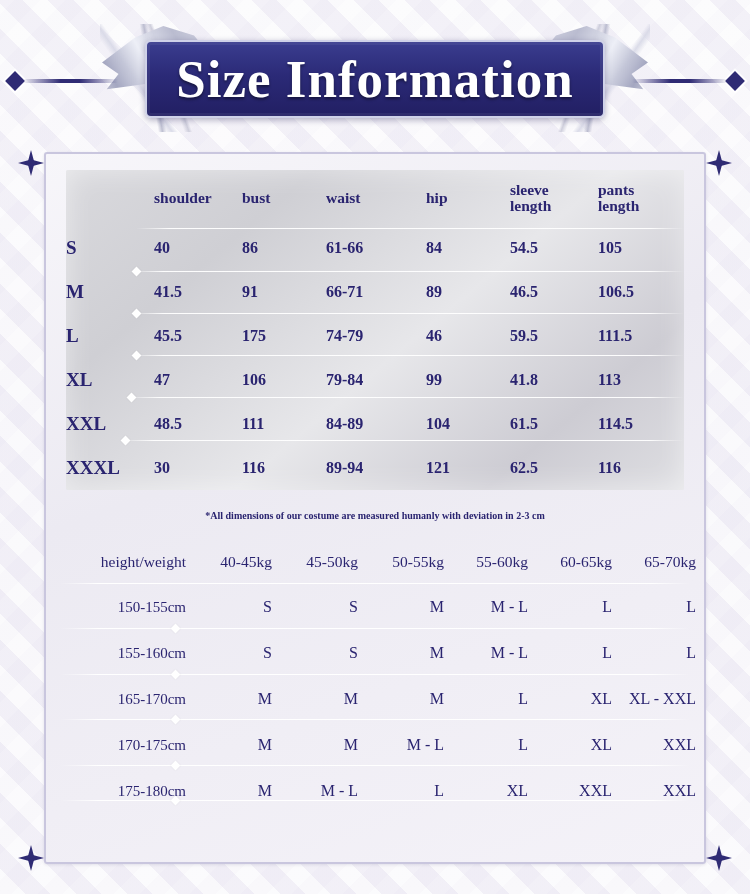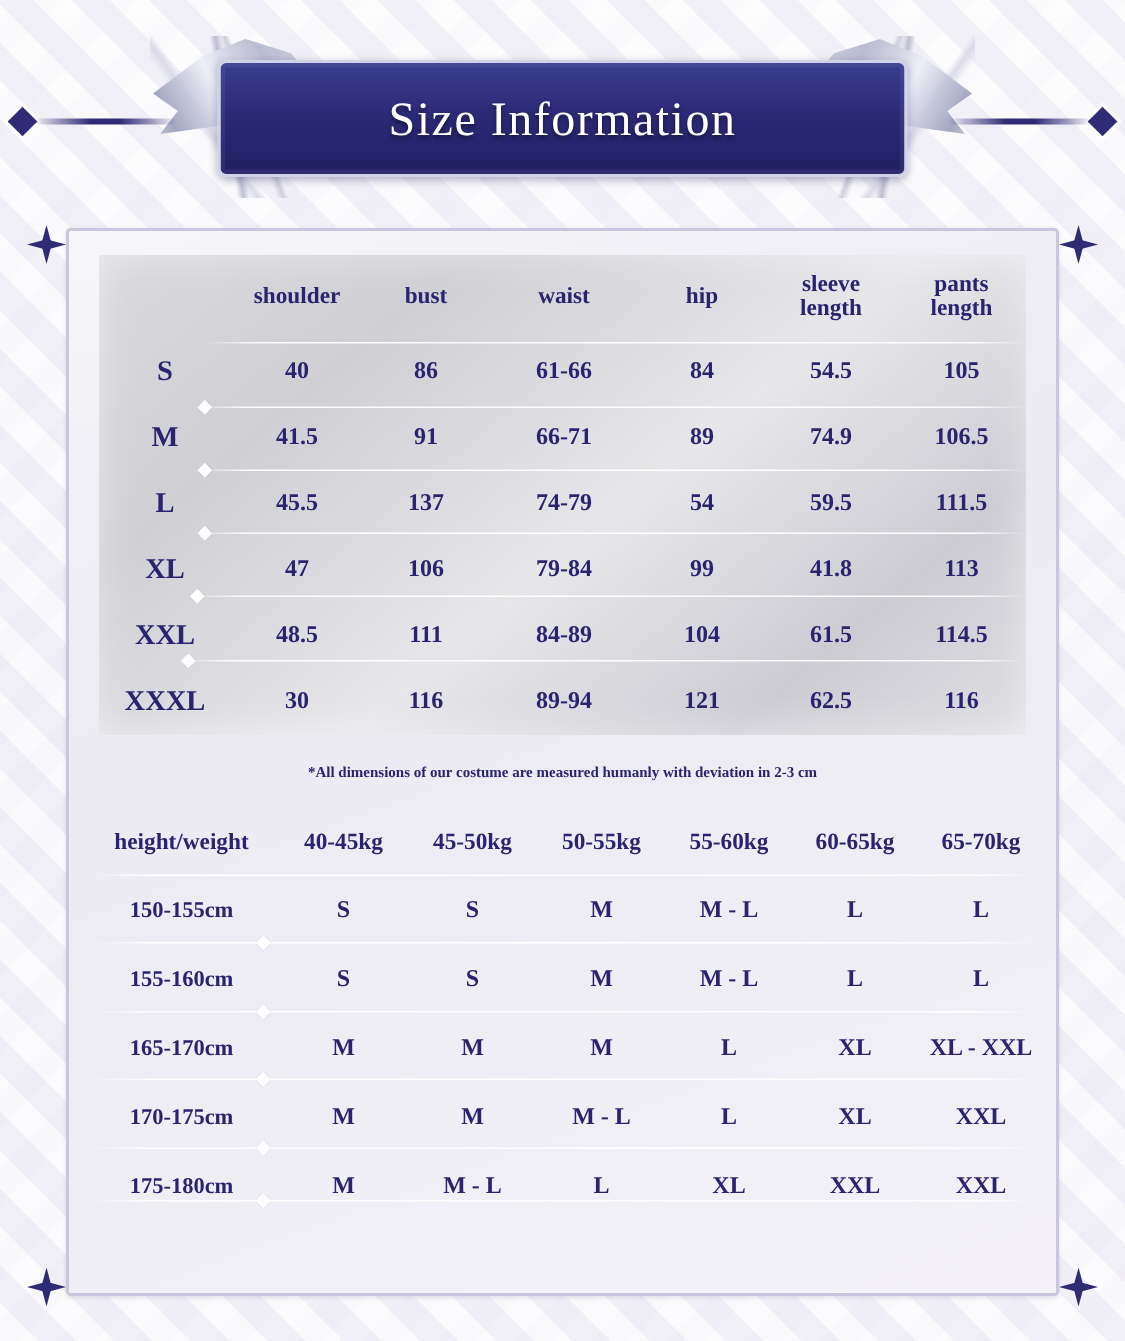--- a/index.html
+++ b/index.html
@@ -28,24 +28,25 @@
     background: linear-gradient(180deg, #3a3d8f 0%, #2b2a77 45%, #221f63 100%);
     border: 2px solid #cfd2e8;
     border-radius: 6px;
     box-shadow: 0 2px 6px rgba(40,38,90,0.35), inset 0 0 0 3px rgba(255,255,255,0.06);
   }
   .banner-title {
     position: absolute; left: 145px; top: 30px;
     width: 460px; height: 70px;
     display: flex; align-items: center; justify-content: center;
     color: #ffffff;
-    font-size: 32px;
+    font-size: 53px;
     letter-spacing: 1px;
     text-shadow: 0 2px 3px rgba(0,0,0,0.45);
     z-index: 6;
+    font-weight: bold;
   }
   .wing {
     position: absolute; top: 10px; width: 120px; height: 108px;
     background:
       linear-gradient(110deg, rgba(255,255,255,0) 42%, rgba(200,200,215,0.85) 44%, rgba(255,255,255,0) 47%),
       linear-gradient(100deg, rgba(255,255,255,0) 52%, rgba(170,172,195,0.75) 55%, rgba(255,255,255,0) 58%),
       linear-gradient(125deg, rgba(255,255,255,0) 60%, rgba(215,216,230,0.9) 63%, rgba(255,255,255,0) 67%);
     filter: blur(0.2px);
   }
   .wing.left  { left: 100px; transform: scaleX(-1); }
@@ -113,21 +114,21 @@
     box-shadow: inset 0 0 28px rgba(255,255,255,0.5);
   }
   table { border-collapse: collapse; }
   .tbl-top {
     position: absolute; left: 66px; top: 170px;
     width: 618px; height: 320px;
     color: #2a2470;
     font-size: 16px;
   }
   .tbl-top th, .tbl-top td {
-    text-align: center;
+    text-align: left;
     vertical-align: middle;
     font-weight: bold;
     padding: 0;
   }
   .tbl-top thead th {
     font-size: 15.5px;
     height: 56px;
     line-height: 1.05;
     font-weight: bold;
   }
@@ -148,21 +149,21 @@
   }
 
   
   .tbl-bottom {
     position: absolute; left: 56px; top: 540px;
     width: 640px;
     color: #2a2470;
     font-size: 16px;
   }
   .tbl-bottom th, .tbl-bottom td {
-    text-align: center; vertical-align: middle; font-weight: bold; padding: 0;
+    text-align: right; vertical-align: middle; font-weight: normal; padding: 0;
   }
   .tbl-bottom thead th { height: 44px; font-size: 15.5px; }
   .tbl-bottom tbody td { height: 46px; }
   .tbl-bottom td.hw-label { font-size: 15px; }
 </style>
 </head>
 <body>
 
 <div id="page">
 
@@ -229,29 +230,29 @@
         <td>84</td>
         <td>54.5</td>
         <td>105</td>
       </tr>
       <tr>
         <td class="size-label">M</td>
         <td>41.5</td>
         <td>91</td>
         <td>66-71</td>
         <td>89</td>
-        <td>74.9</td>
+        <td>46.5</td>
         <td>106.5</td>
       </tr>
       <tr>
         <td class="size-label">L</td>
         <td>45.5</td>
-        <td>137</td>
+        <td>175</td>
         <td>74-79</td>
-        <td>54</td>
+        <td>46</td>
         <td>59.5</td>
         <td>111.5</td>
       </tr>
       <tr>
         <td class="size-label">XL</td>
         <td>47</td>
         <td>106</td>
         <td>79-84</td>
         <td>99</td>
         <td>41.8</td>

